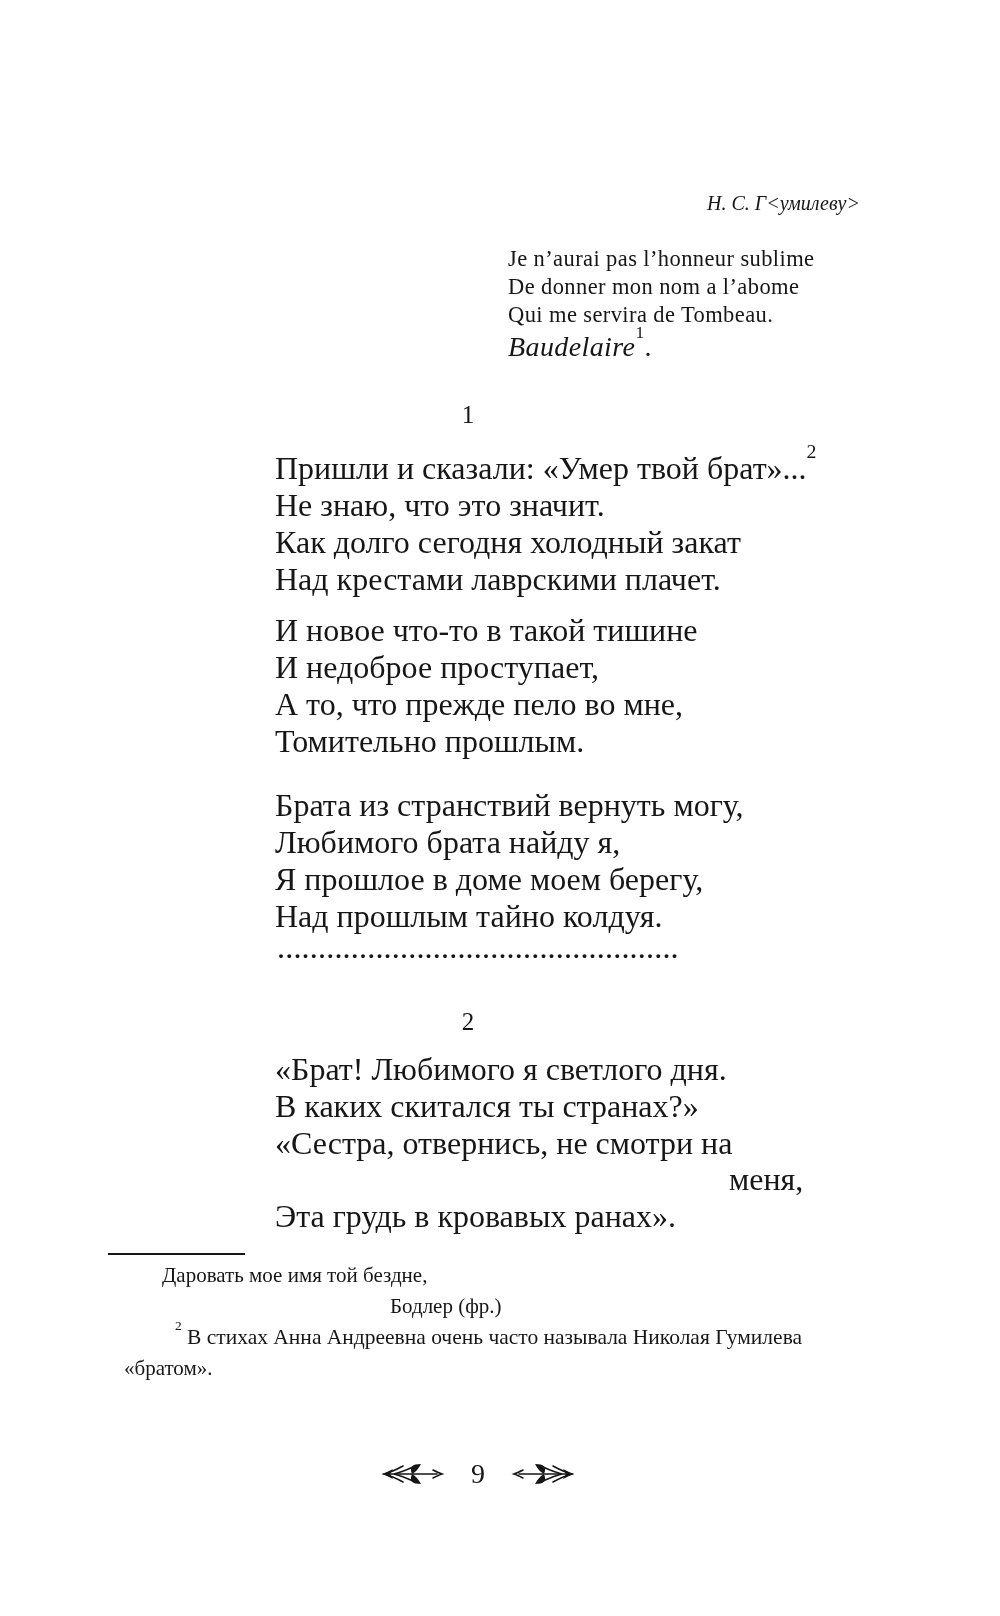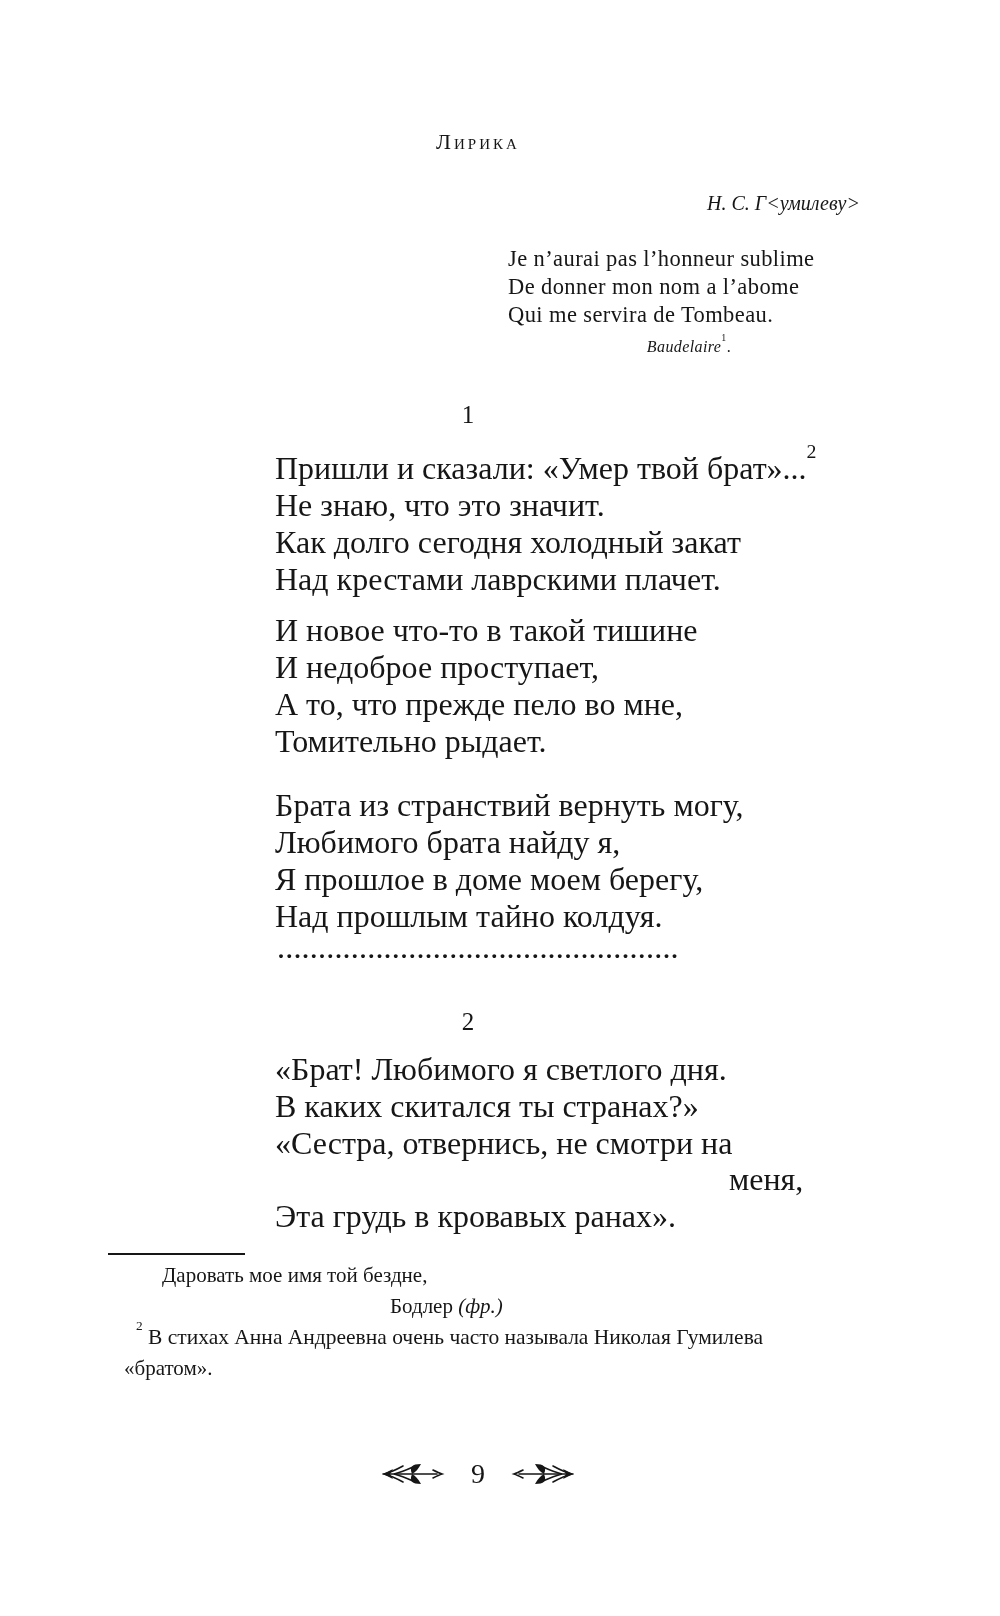--- a/index.html
+++ b/index.html
@@ -26,22 +26,22 @@
     font-style:italic;
     font-size:20px;
   }
   
   .epigraph{
     top:245px;left:508px;width:362px;
     font-size:22.5px;line-height:28px;
     letter-spacing:0.4px;
   }
   .ep-attr{
-    text-align:center;
-    font-size:16px;
+    text-align:left;
+    font-size:28px;
     margin-top:4px;
   }
   .ep-attr .it{font-style:italic;}
   
   .sec-num{
     left:275px;width:386px;
     text-align:center;
     font-size:25px;
   }
   .sec-1{top:401px;}
@@ -74,41 +74,40 @@
     top:1253px;left:108px;width:137px;height:2px;
     background:#161616;
   }
   .footnotes{
     top:1260px;left:108px;width:800px;
     font-size:21px;line-height:31px;
   }
   .fn-line{margin-left:54px;}
   .fn-first{margin-left:40px;}
   .fn-attr{margin-left:282px;}
-  .fn-attr .lang{font-style:italic;}
-  .fn2-first{margin-left:28px;font-size:21.5px;}
+  .fn-attr .lang{}
+  .fn2-first{margin-left:67px;font-size:21.5px;}
   .fn2-cont{margin-left:16px;}
   
   .pageno-row{
     top:1458px;left:0;width:956px;
     display:flex;align-items:center;justify-content:center;
     gap:26px;
   }
   .pageno{
     font-size:28px;
   }
   .ornament{display:block;}
   .ornament.right{transform:scaleX(-1);}
 </style>
 </head>
 <body>
 
 <div class="page">
 
-  <div class="abs running-head">Лирика</div>
 
   <div class="abs dedication">Н. С. Г&lt;умилеву&gt;</div>
 
   <div class="abs epigraph">
     <div class="ep-line">Je n’aurai pas l’honneur sublime</div>
     <div class="ep-line">De donner mon nom a l’abome</div>
     <div class="ep-line">Qui me servira de Tombeau.</div>
     <div class="ep-attr"><span class="it">Baudelaire</span><sup>1</sup><span>.</span></div>
   </div>
 
@@ -118,21 +117,21 @@
     <div class="line"><span>Пришли и сказали: «Умер твой брат»...</span><sup>2</sup></div>
     <div class="line">Не знаю, что это значит.</div>
     <div class="line">Как долго сегодня холодный закат</div>
     <div class="line">Над крестами лаврскими плачет.</div>
   </div>
 
   <div class="abs stanza stanza-2">
     <div class="line">И новое что-то в такой тишине</div>
     <div class="line">И недоброе проступает,</div>
     <div class="line">А то, что прежде пело во мне,</div>
-    <div class="line">Томительно рыдает.</div>
+    <div class="line">Томительно прошлым.</div>
   </div>
 
   <div class="abs stanza stanza-3">
     <div class="line">Брата из странствий вернуть могу,</div>
     <div class="line">Любимого брата найду я,</div>
     <div class="line">Я прошлое в доме моем берегу,</div>
     <div class="line">Над прошлым тайно колдуя.</div>
   </div>
 
   <div class="abs dots-line">.................................................</div>

